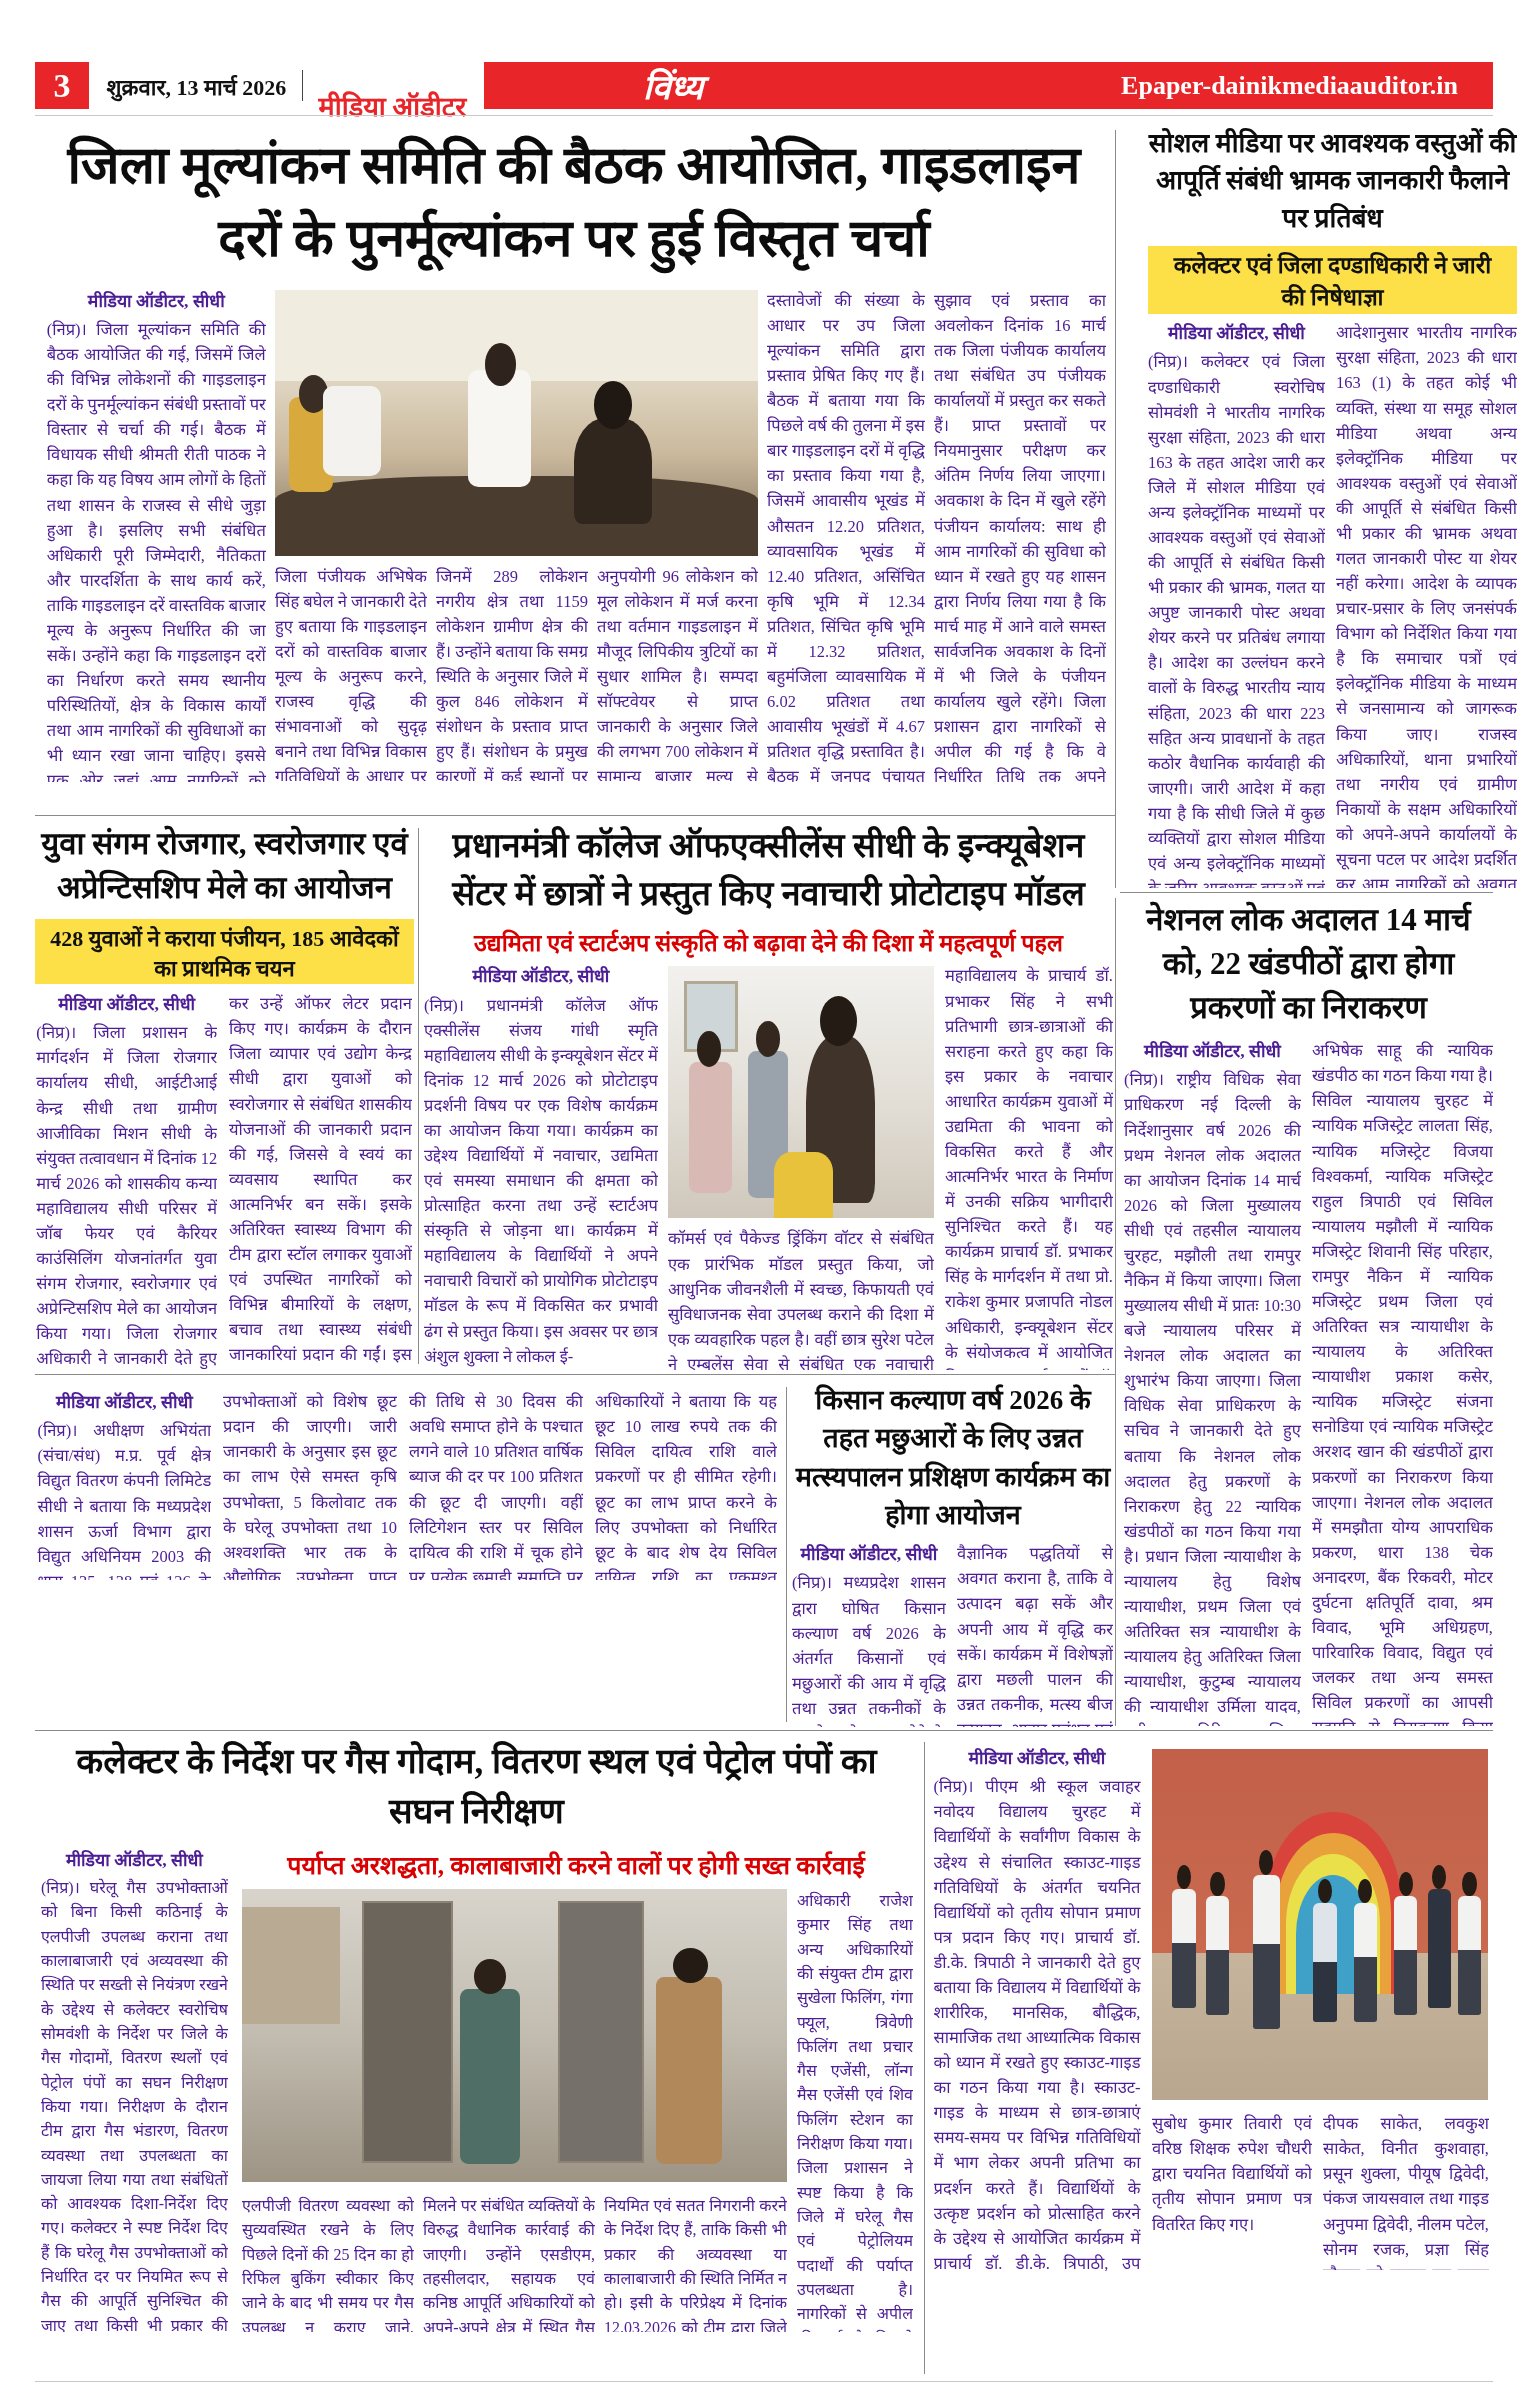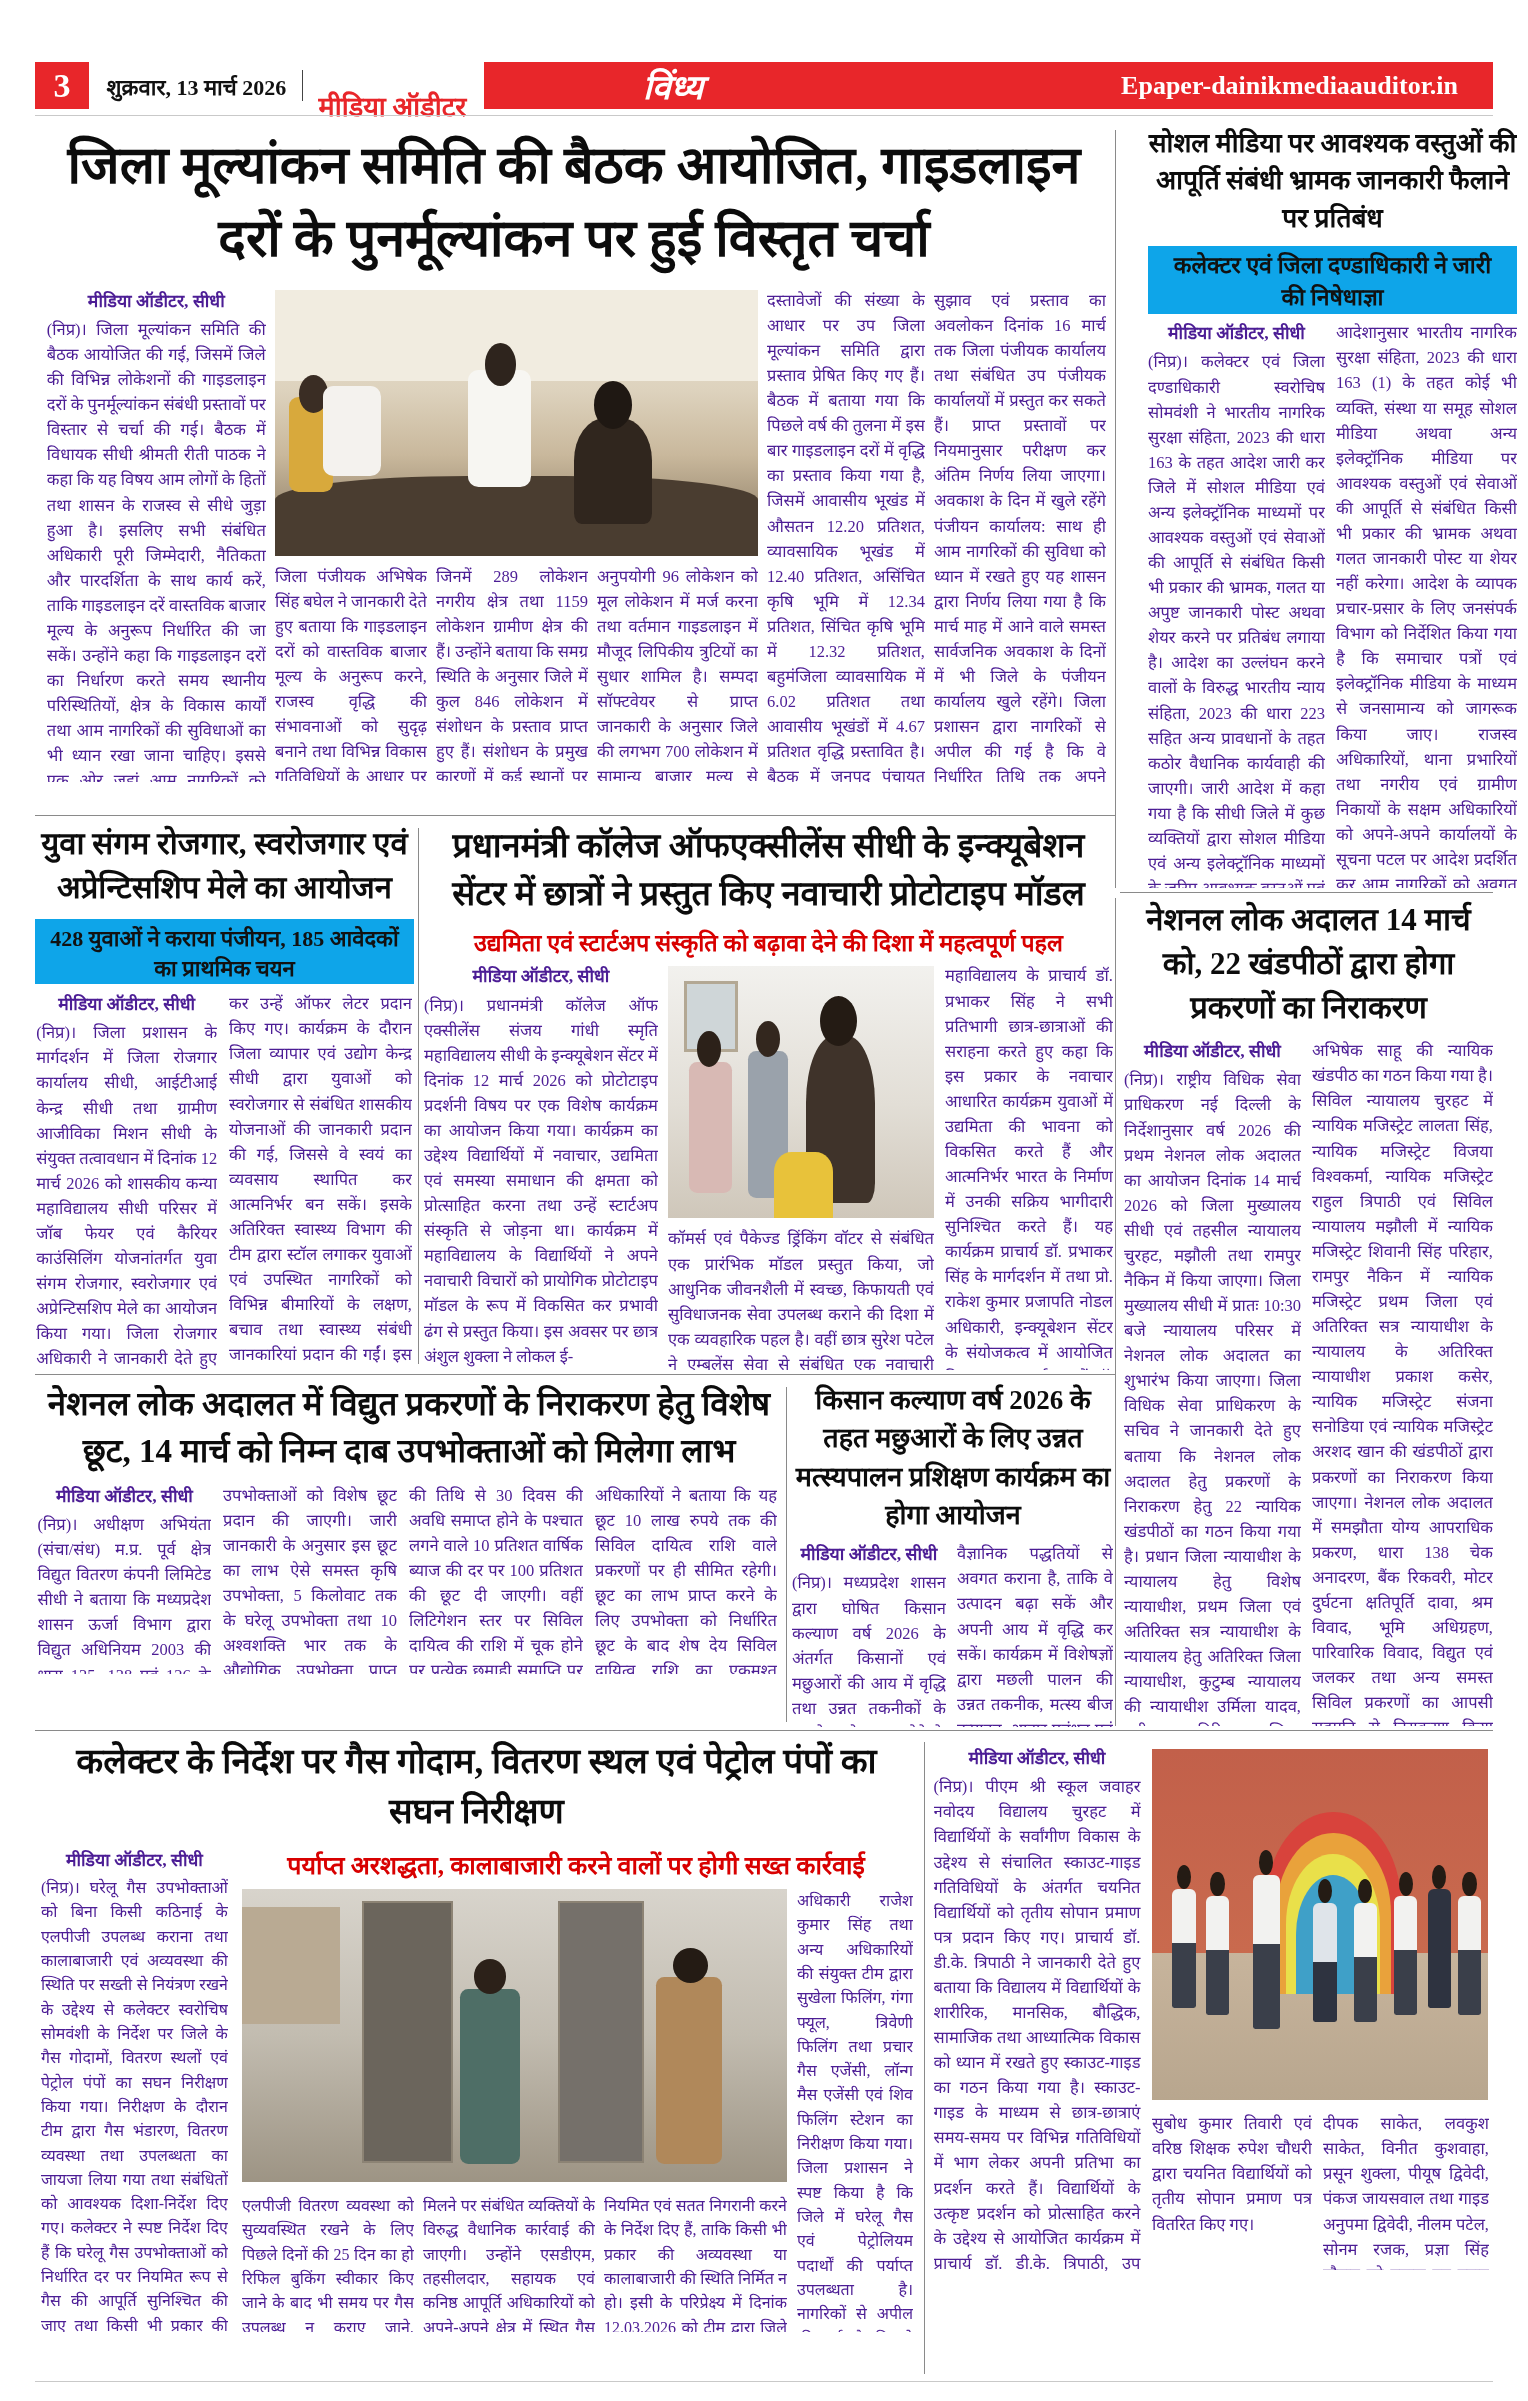--- a/index.html
+++ b/index.html
@@ -17,21 +17,21 @@
   .mh-url{margin-left:auto;margin-right:35px;color:#fff;font-size:26px;font-weight:bold;}
   .hairline{position:absolute;background:#c9c9c9;}
   .vline{position:absolute;background:#8a8a8a;width:1.2px;}
   .hline{position:absolute;background:#8a8a8a;height:1.2px;}
   
   .art{position:absolute;overflow:hidden;}
   .hl{font-weight:bold;text-align:center;color:#0c0c0c;line-height:1.42;}
   .byline{font-weight:bold;text-align:center;font-size:17.6px;margin-bottom:2.4px;}
   .colbody{position:absolute;text-align:justify;overflow:hidden;font-size:16.5px;line-height:1.52;color:#4c1d95;}
   .subwrap{text-align:center;}
-  .sub-yellow{display:inline-block;background:#0ea5e9;font-weight:bold;padding:2.4px 11.8px;color:#111;}
+  .sub-yellow{display:inline-block;background:#fde047;font-weight:bold;padding:2.4px 11.8px;color:#111;}
   .sub-red{color:#d80000;font-weight:bold;text-align:center;}
   
   .photo{position:absolute;overflow:hidden;}
   .photo div{position:absolute;}
   .ph-lead{background:linear-gradient(180deg,#ece6d8 0%,#ddd2bd 38%,#c9b89c 62%,#7d6e58 100%);}
   .ph-lead .wallband{left:0;top:0;width:100%;height:34%;background:#f1ece0;}
   .ph-lead .table{left:0;bottom:0;width:100%;height:30%;background:#4a3d30;border-radius:40% 40% 0 0/30% 30% 0 0;}
   .ph-lead .chair1{left:10%;top:36%;width:12%;height:34%;background:#f4f2ee;border-radius:10.6px;}
   .ph-lead .p-yellow{left:3%;top:40%;width:9%;height:36%;background:#d8a93c;border-radius:9.4px;}
   .ph-lead .head1{left:5%;top:32%;width:6%;height:14%;background:#3a2d24;border-radius:50%;}
@@ -172,21 +172,20 @@
           <div class="sari"></div>
       </div>
       <div class="colbody" style="left:244px;top:263px;width:266px;height:145px;">कॉमर्स एवं पैकेज्ड ड्रिंकिंग वॉटर से संबंधित एक प्रारंभिक मॉडल प्रस्तुत किया, जो आधुनिक जीवनशैली में स्वच्छ, किफायती एवं सुविधाजनक सेवा उपलब्ध कराने की दिशा में एक व्यवहारिक पहल है। वहीं छात्र सुरेश पटेल ने एम्बुलेंस सेवा से संबंधित एक नवाचारी प्रारंभिक मॉडल प्रस्तुत कर आपातकालीन स्वास्थ्य सेवाओं को अधिक प्रभावी बनाने की अवधारणा साझा की। कार्यक्रम के दौरान विद्यार्थियों ने अपने-अपने मॉडलों पर मूल्यवान सुझाव एवं फीडबैक प्राप्त किए, जो उनके स्टार्टअप प्रयासों को आगे बढ़ाने में सहायक सिद्ध होगा। कार्यक्रम के अंत में आभार प्रदर्शन किया गया।</div>
       <div class="colbody" style="left:521px;top:0;width:168px;height:408px;">महाविद्यालय के प्राचार्य डॉ. प्रभाकर सिंह ने सभी प्रतिभागी छात्र-छात्राओं की सराहना करते हुए कहा कि इस प्रकार के नवाचार आधारित कार्यक्रम युवाओं में उद्यमिता की भावना को विकसित करते हैं और आत्मनिर्भर भारत के निर्माण में उनकी सक्रिय भागीदारी सुनिश्चित करते हैं। यह कार्यक्रम प्राचार्य डॉ. प्रभाकर सिंह के मार्गदर्शन में तथा प्रो. राकेश कुमार प्रजापति नोडल अधिकारी, इन्क्यूबेशन सेंटर के संयोजकत्व में आयोजित किया गया। कार्यक्रम में डॉ. विनोद कुमार प्रजापति, डॉ. मुकेश कुमार यादव, डॉ. चन्द्रिका प्रसाद साहू, डॉ. शशिकला पटेल सहित महाविद्यालय के प्राध्यापक एवं बड़ी संख्या में छात्र-छात्राएँ उपस्थित रहे।</div>
     </div>
   </div>
 
   <div class="hline" style="left:35px;top:1374px;width:1080px;"></div>
 
   <div class="art" style="left:35px;top:1381px;width:748px;height:346px;">
-    <div class="hl" style="font-size:33px;">नेशनल लोक अदालत में विद्युत प्रकरणों के निराकरण हेतु विशेष छूट, 14 मार्च को निम्न दाब उपभोक्ताओं को मिलेगा लाभ</div>
     <div style="position:relative;height:194px;margin-top:8.2px;">
       <div class="colbody" style="left:2.4px;top:0;width:174px;height:191px;">
         <div class="byline">मीडिया ऑडीटर, सीधी</div>
         <span>(निप्र)। अधीक्षण अभियंता (संचा/संध) म.प्र. पूर्व क्षेत्र विद्युत वितरण कंपनी लिमिटेड सीधी ने बताया कि मध्यप्रदेश शासन ऊर्जा विभाग द्वारा विद्युत अधिनियम 2003 की धारा 135, 138 एवं 126 के अंतर्गत विद्युत चोरी एवं अनियमितता के लंबित प्रकरणों के निराकरण हेतु दिनांक 14 मार्च 2026 (शनिवार) को आयोजित होने वाली नेशनल लोक अदालत में निम्न दाब</span>
       </div>
       <div class="colbody" style="left:188px;top:0;width:174px;height:191px;">उपभोक्ताओं को विशेष छूट प्रदान की जाएगी। जारी जानकारी के अनुसार इस छूट का लाभ ऐसे समस्त कृषि उपभोक्ता, 5 किलोवाट तक के घरेलू उपभोक्ता तथा 10 अश्वशक्ति भार तक के औद्योगिक उपभोक्ता प्राप्त कर सकेंगे। बताया गया है कि प्री-लिटिगेशन स्तर पर सिविल दायित्व की राशि में चूक होने पर आदेश जारी होने</div>
       <div class="colbody" style="left:374px;top:0;width:174px;height:191px;">की तिथि से 30 दिवस की अवधि समाप्त होने के पश्चात लगने वाले 10 प्रतिशत वार्षिक ब्याज की दर पर 100 प्रतिशत की छूट दी जाएगी। वहीं लिटिगेशन स्तर पर सिविल दायित्व की राशि में चूक होने पर प्रत्येक छमाही समाप्ति पर लगने वाले 16 प्रतिशत वार्षिक ब्याज की दर पर 100 प्रतिशत की छूट प्रदान की जाएगी।</div>
       <div class="colbody" style="left:560px;top:0;width:182px;height:191px;">अधिकारियों ने बताया कि यह छूट 10 लाख रुपये तक की सिविल दायित्व राशि वाले प्रकरणों पर ही सीमित रहेगी। छूट का लाभ प्राप्त करने के लिए उपभोक्ता को निर्धारित छूट के बाद शेष देय सिविल दायित्व राशि का एकमुश्त भुगतान करना अनिवार्य होगा। साथ ही उपभोक्ता के विरुद्ध लंबित अन्य किसी वसूली अथवा विवाद की स्थिति में उसका भी पूर्ण भुगतान करना होगा।</div>
     </div>
   </div>

